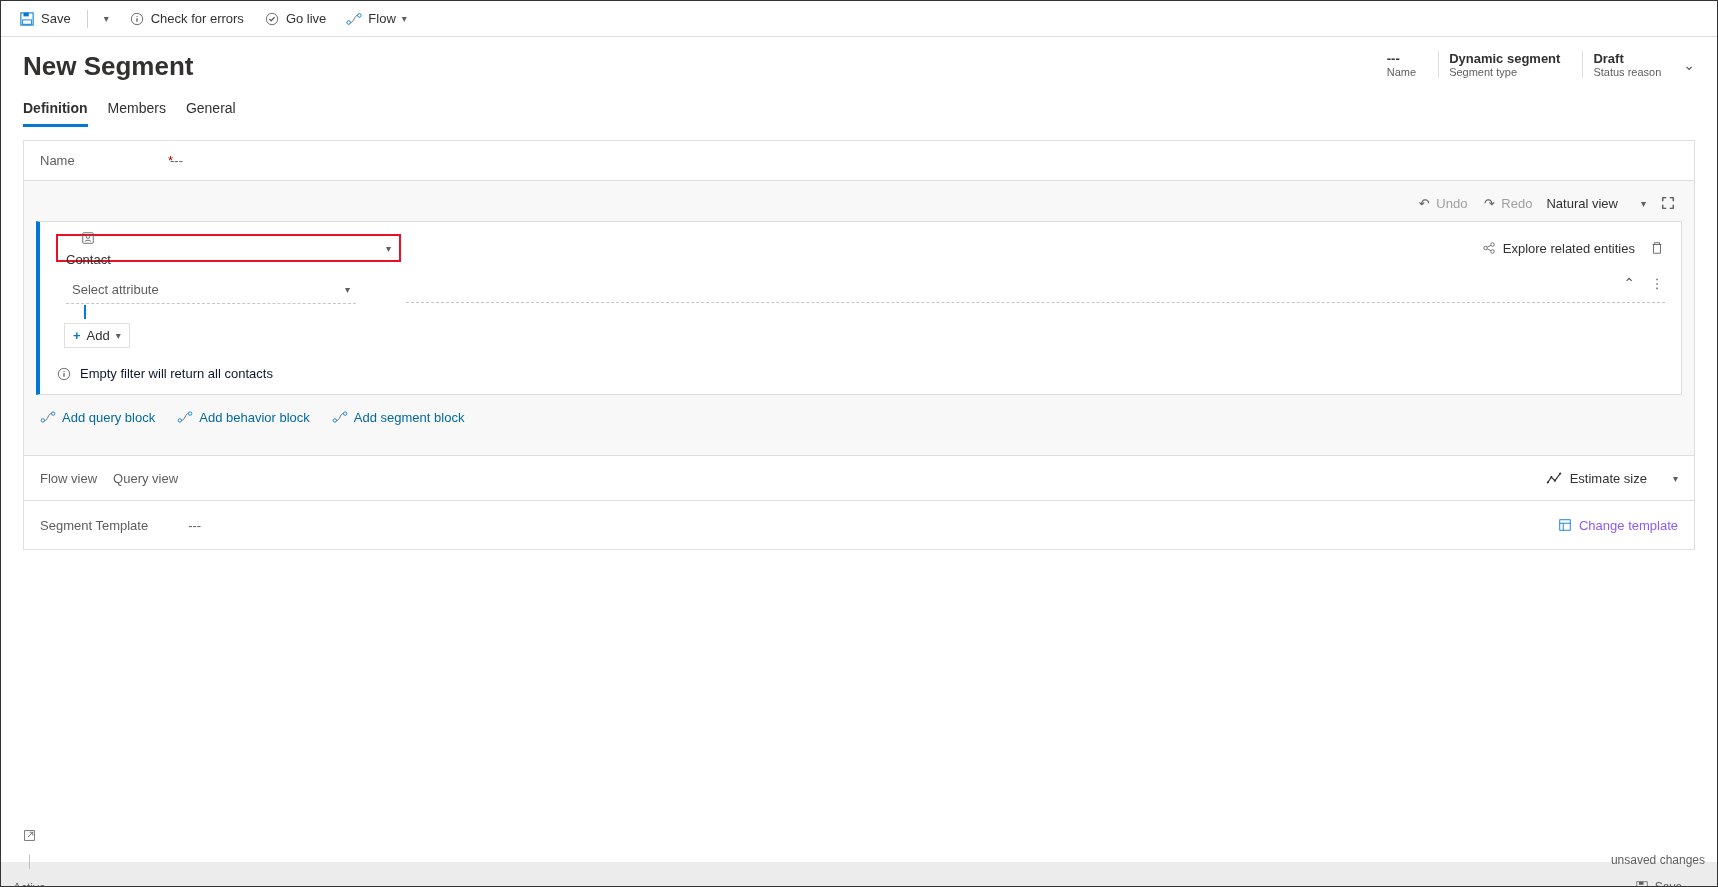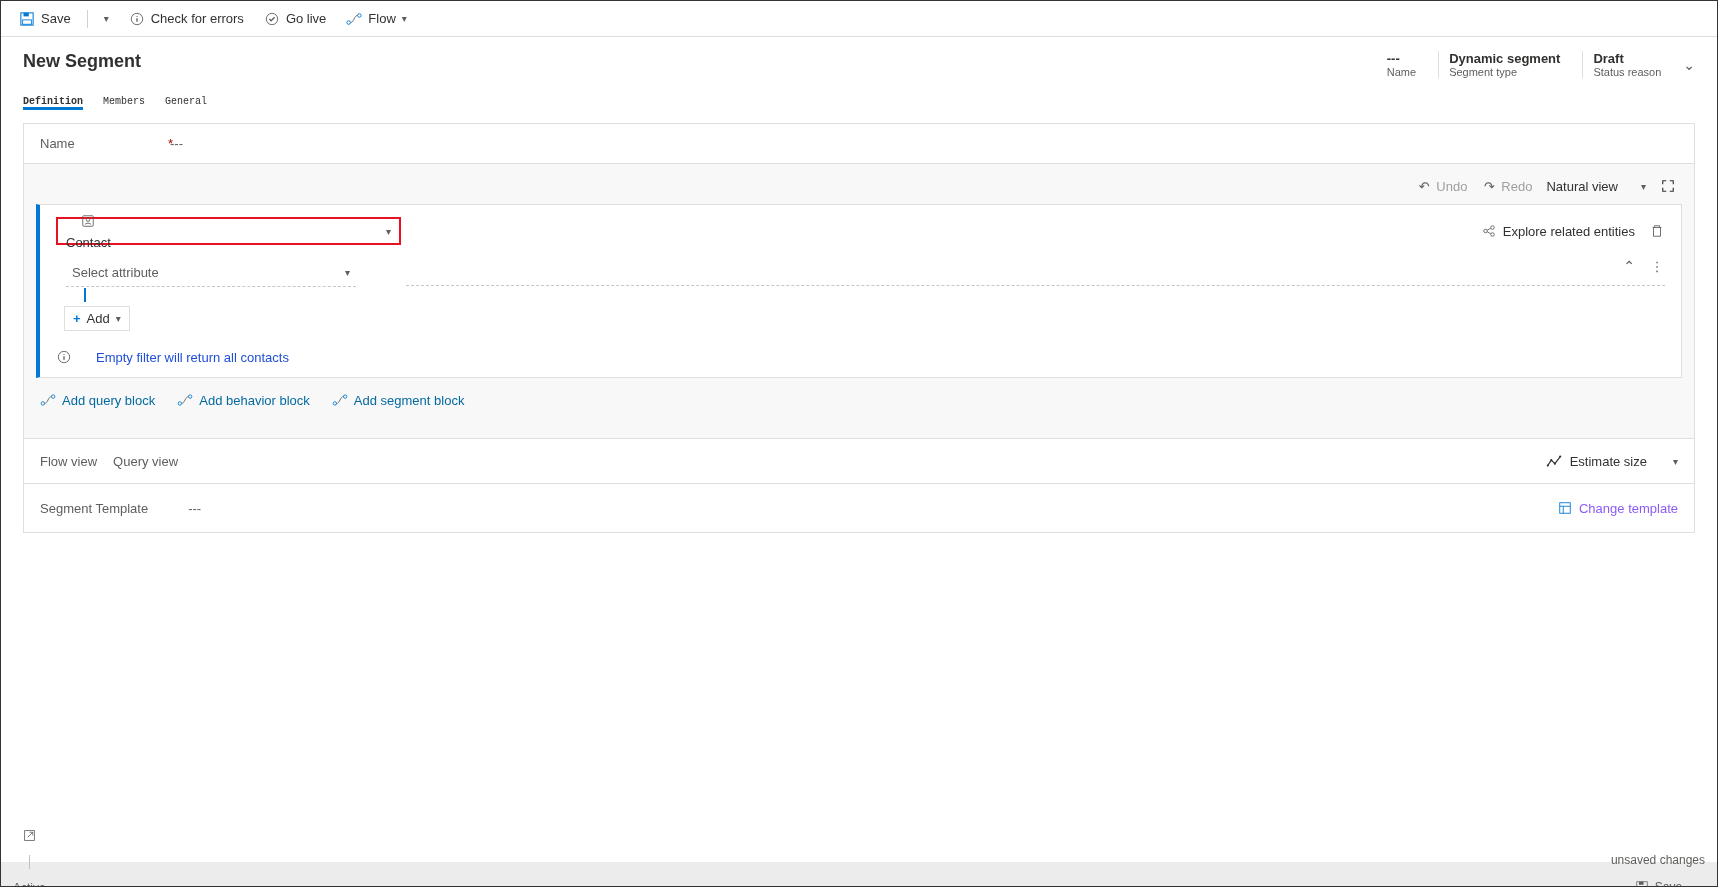--- a/index.html
+++ b/index.html
@@ -3,48 +3,48 @@
 <meta charset="utf-8">
 <style>
 * { box-sizing: border-box; margin: 0; padding: 0; }
 body { font-family: "Segoe UI", sans-serif; font-size: 13px; color: #323130; background: #fff; width: 1718px; height: 887px; position: relative; border: 1px solid #333; }
 .toolbar { display: flex; align-items: center; height: 36px; padding: 0 10px; border-bottom: 1px solid #e1dfdd; gap: 4px; }
 .tb-item { display: inline-flex; align-items: center; gap: 6px; padding: 4px 8px; cursor: pointer; color: #323130; }
 .tb-sep { width: 1px; height: 18px; background: #d0d0d0; margin: 0 4px; }
 .chev { font-size: 10px; color: #605e5c; }
 .icon { display: inline-flex; align-items: center; justify-content: center; width: 16px; height: 16px; color: #605e5c; }
 .header { display: flex; justify-content: space-between; align-items: flex-start; padding: 14px 22px 0 22px; }
-.title { font-size: 18px; font-weight: 600; }
+.title { font-size: 26px; font-weight: 600; }
 .meta { display: flex; gap: 12px; align-items: center; }
 .meta-box { padding: 0 10px; border-left: 1px solid #e1dfdd; }
 .meta-box:first-child { border-left: none; }
 .meta-val { font-size: 13px; color: #323130; font-weight: 600; }
 .meta-lbl { font-size: 11px; color: #605e5c; }
 .tabs { display: flex; gap: 20px; padding: 18px 22px 0 22px; border-bottom: 1px solid #fff; }
-.tab { cursor: pointer; font-size: 10px; color: #323130; font-family: Liberation Mono, monospace; }
+.tab { padding-bottom: 8px; cursor: pointer; font-size: 14px; color: #323130; }
 .tab.active { font-weight: 600; border-bottom: 3px solid #0078d4; }
 .content { padding: 0 22px; }
 .panel { border: 1px solid #e1dfdd; margin-top: 12px; background: #fff; }
 .name-row { display: flex; align-items: center; padding: 12px 16px; border-bottom: 1px solid #e1dfdd; }
 .name-lbl { width: 130px; color: #605e5c; position: relative; }
 .req { color: #a80000; position: absolute; left: 128px; top: 0; }
 .name-val { color: #605e5c; }
 .qarea { background: #f8f8f8; padding: 10px 12px 16px 12px; }
 .qtoolbar { display: flex; justify-content: flex-end; align-items: center; gap: 14px; padding: 4px 6px 10px 0; color: #a19f9d; }
 .qtoolbar .en { color: #323130; }
 .qblock { background: #fff; border: 1px solid #e1dfdd; border-left: 4px solid #0078d4; padding: 12px 16px; }
 .qblock-head { display: flex; justify-content: space-between; align-items: center; }
 .entity-sel { display: inline-flex; align-items: center; justify-content: space-between; width: 345px; height: 28px; border: 2px solid #e81123; padding: 0 8px; cursor: pointer; }
 .entity-left { display: inline-flex; align-items: center; gap: 6px; flex-direction: column; }
 .head-actions { display: inline-flex; align-items: center; gap: 14px; color: #323130; }
 .attr-sel { display: inline-flex; align-items: center; justify-content: space-between; width: 290px; height: 28px; border-bottom: 1px dashed #c8c6c4; padding: 0 6px; margin: 14px 0 0 10px; cursor: pointer; color: #605e5c; }
 .dash-line { border-bottom: 1px dashed #c8c6c4; margin-top: 2px; margin-left: 10px; }
 .vline { width: 2px; height: 14px; background: #0078d4; margin: 2px 0 4px 28px; }
 .add-btn { display: inline-flex; align-items: center; gap: 6px; border: 1px solid #e1dfdd; padding: 4px 8px; margin-left: 8px; cursor: pointer; color: #323130; background: #fff; }
-.info-row { display: flex; align-items: center; gap: 24px; margin-top: 18px; color: #1d4ed8; }
+.info-row { display: flex; gap: 8px; margin-top: 18px; color: #0f172a; }
 .add-blocks { display: flex; gap: 22px; padding: 14px 4px; }
 .ablk { display: inline-flex; align-items: center; gap: 6px; cursor: pointer; color: #0369a1; }
 .views-row { display: flex; justify-content: space-between; align-items: center; border-top: 1px solid #e1dfdd; padding: 14px 16px; }
 .views-left { display: flex; gap: 16px; color: #605e5c; justify-content: flex-end; }
 .est { display: inline-flex; align-items: center; gap: 8px; }
 .tmpl-row { display: flex; justify-content: space-between; align-items: center; border-top: 1px solid #e1dfdd; padding: 16px; }
 .tmpl-left { display: flex; gap: 40px; color: #605e5c; }
 .link-blue { color: #8b5cf6; display: inline-flex; align-items: center; gap: 6px; cursor: pointer; }
 .statusbar { position: absolute; bottom: 0; left: 0; right: 0; height: 24px; background: #ececec; display: flex; align-items: center; justify-content: space-between; padding: 0 12px; font-size: 12px; color: #605e5c; }
 .sb-left, .sb-right { display: flex; align-items: center; gap: 12px; flex-direction: column; }

